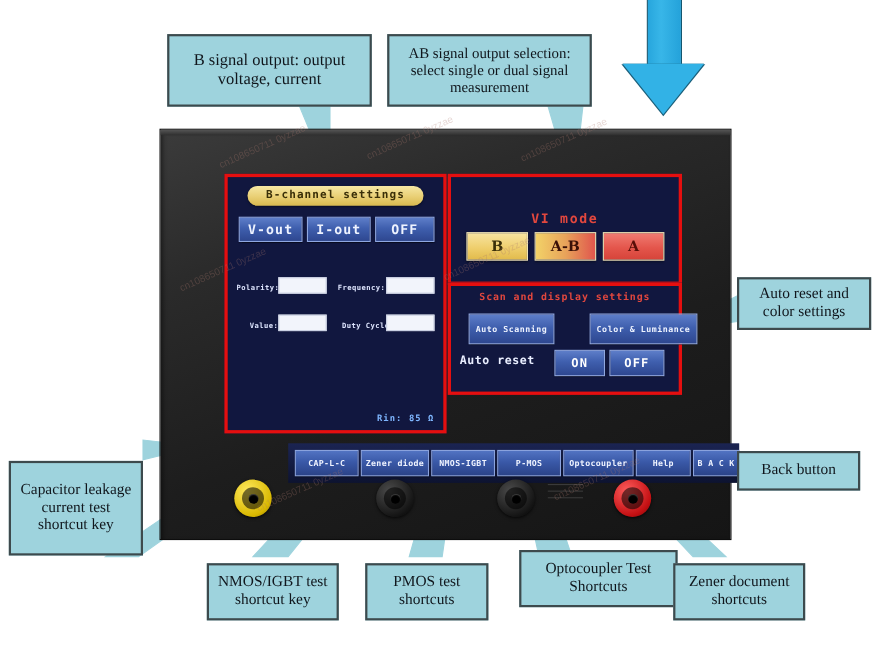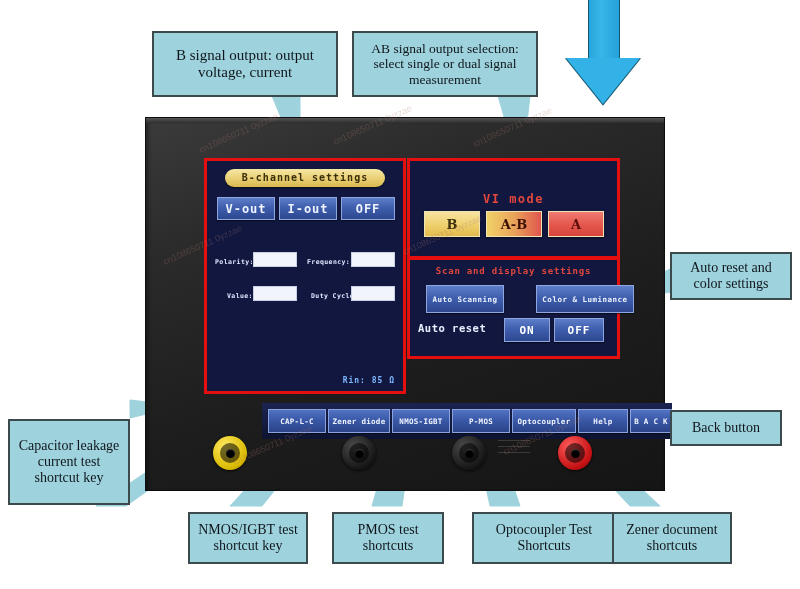--- a/index.html
+++ b/index.html
@@ -337,21 +337,21 @@
 
   <div class="callout" style="left:670px;top:410px;width:112px;height:36px;font-size:14px;">Back button</div>
 
   <div class="callout" style="left:8px;top:373px;width:122px;height:86px;font-size:14px;margin-top:46px;">Capacitor leakage current test shortcut key</div>
 
 
   <div class="callout" style="left:188px;top:512px;width:120px;height:52px;font-size:14px;">NMOS/IGBT test shortcut key</div>
 
   <div class="callout" style="left:332px;top:512px;width:112px;height:52px;font-size:14px;">PMOS test shortcuts</div>
 
-  <div class="callout" style="left:472px;top:512px;width:144px;height:52px;font-size:14px;">Optocoupler Test Shortcuts</div>
+  <div class="callout" style="left:472px;top:500px;width:144px;height:52px;font-size:14px;">Optocoupler Test Shortcuts</div>
 
   <div class="callout" style="left:612px;top:512px;width:120px;height:52px;font-size:14px;">Zener document shortcuts</div>
 
   <div class="wm" style="left:196px;top:128px;">cn108650711 0yzzae</div>
   <div class="wm" style="left:330px;top:120px;">cn108650711 0yzzae</div>
   <div class="wm" style="left:470px;top:122px;">cn108650711 0yzzae</div>
   <div class="wm" style="left:160px;top:240px;">cn108650711 0yzzae</div>
   <div class="wm" style="left:400px;top:230px;">cn108650711 0yzzae</div>
   <div class="wm" style="left:500px;top:430px;">cn108650711 0yzzae</div>
   <div class="wm" style="left:230px;top:440px;">cn108650711 0yzzae</div>

